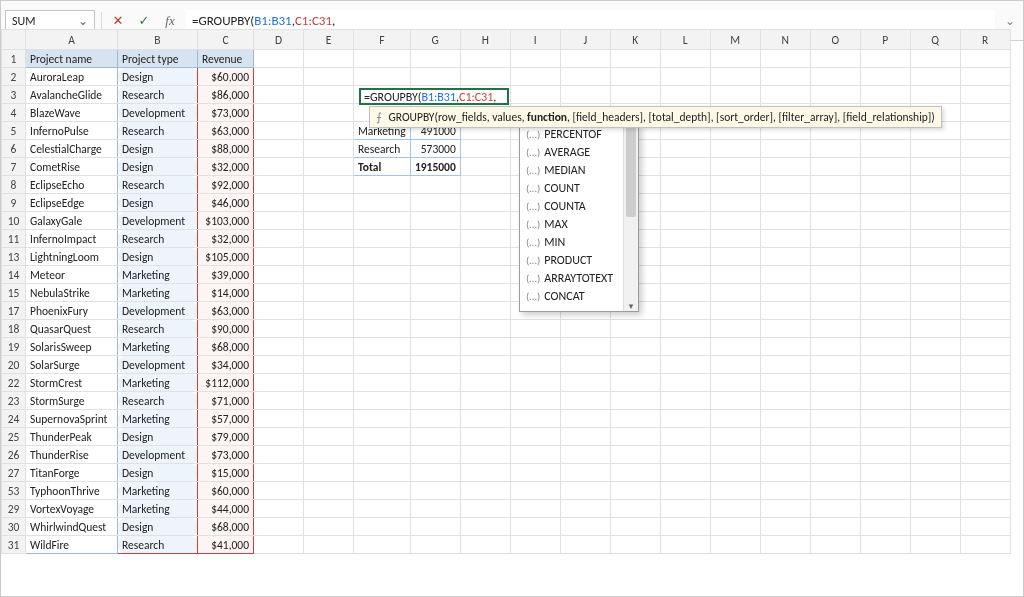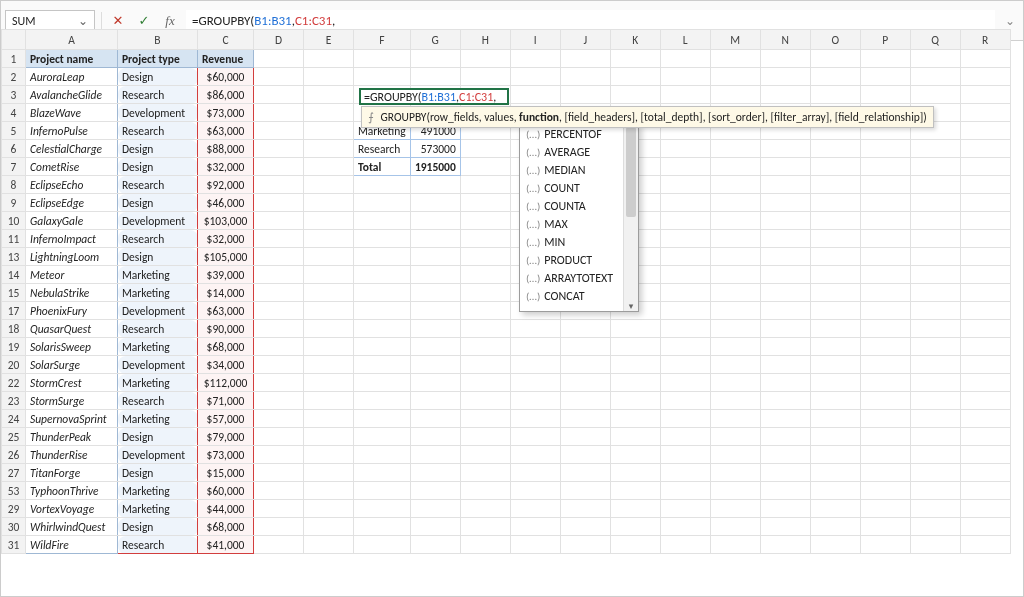--- a/index.html
+++ b/index.html
@@ -26,24 +26,24 @@
   table.grid th, table.grid td { border: 1px solid #e1e1e1; height: 18px; font-size: 11.5px; padding: 0 4px; white-space: nowrap; overflow: hidden; }
   table.grid th { background: #f3f3f3; font-weight: normal; text-align: center; color: #444; }
   table.grid th.colh { height: 20px; }
   table.grid th.rowh { width: 24px; text-align: center; }
   .col-A { width: 92px; }
   .col-B { width: 80px; }
   .col-C { width: 56px; }
   .col-rest { width: 50px; }
 
   
-  .hdr-cell { background: #d6e4f2; font-weight: bold; border: 1px solid #9fb8d4 !important; margin-top: 32px; }
-  .a-col { background: #fff; border-right-color: #9fb8d4 !important; border-left-color: #9fb8d4 !important; font-style: italic; }
+  .hdr-cell { background: #d6e4f2; font-weight: normal; border: 1px solid #9fb8d4 !important; margin-top: 32px; }
+  .a-col { background: #fff; border-right-color: #9fb8d4 !important; border-left-color: #9fb8d4 !important; }
   .b-col { background: #eef4fb; border-right-color: #d23d3d !important; border-left-color: #9fb8d4 !important; border-radius: 8px; }
-  .c-col { background: #fdf4f4; text-align: center; border-right-color: #d23d3d !important; border-left-color: #d23d3d !important; }
+  .c-col { background: #fdf4f4; text-align: right; border-right-color: #d23d3d !important; border-left-color: #d23d3d !important; }
   .last-row td.a-col, .last-row td.b-col, .last-row td.c-col { border-bottom: 1px solid #9fb8d4 !important; }
   .last-row td.b-col, .last-row td.c-col { border-bottom: 1px solid #d23d3d !important; }
 
   
   .edit-cell { position: absolute; border: 2px solid #217346; background: #fff; display: flex; align-items: center; padding: 0 3px; font-size: 12px; z-index: 5; }
   .edit-cell .ref-b { color: #1f6fd6; }
   .edit-cell .ref-c { color: #d23d3d; }
 
   
   .spill { border: 1px solid #a6c4e8 !important; }
@@ -704,21 +704,21 @@
       </table>
 
     <div class="edit-cell" id="editcell" style="left: 358px; top: 59px; width: 150px; height: 17px;">
       <span>=GROUPBY(</span>
         <span class="ref-b">B1:B31</span>
         <span>,</span>
         <span class="ref-c">C1:C31</span>
         <span>,</span>
     </div>
 
-    <div class="fn-tooltip" id="tooltip" style="left: 360px; top: 77px;"><span class="fxglyph">⨍</span> GROUPBY(row_fields, values, <span class="bold">function</span>, [field_headers], [total_depth], [sort_order], [filter_array], [field_relationship])</div>
+    <div class="fn-tooltip" id="tooltip" style="left: 368px; top: 77px;"><span class="fxglyph">⨍</span> GROUPBY(row_fields, values, <span class="bold">function</span>, [field_headers], [total_depth], [sort_order], [filter_array], [field_relationship])</div>
 
     <div class="fn-dropdown" id="dropdown" style="left: 518px; top: 95px; height: 188px;">
       <div class="inner" id="dropdown-inner">
           <div class="item">
             <span class="g">(…)</span>
             <span>PERCENTOF</span>
           </div>
           <div class="item">
             <span class="g">(…)</span>
             <span>AVERAGE</span>

